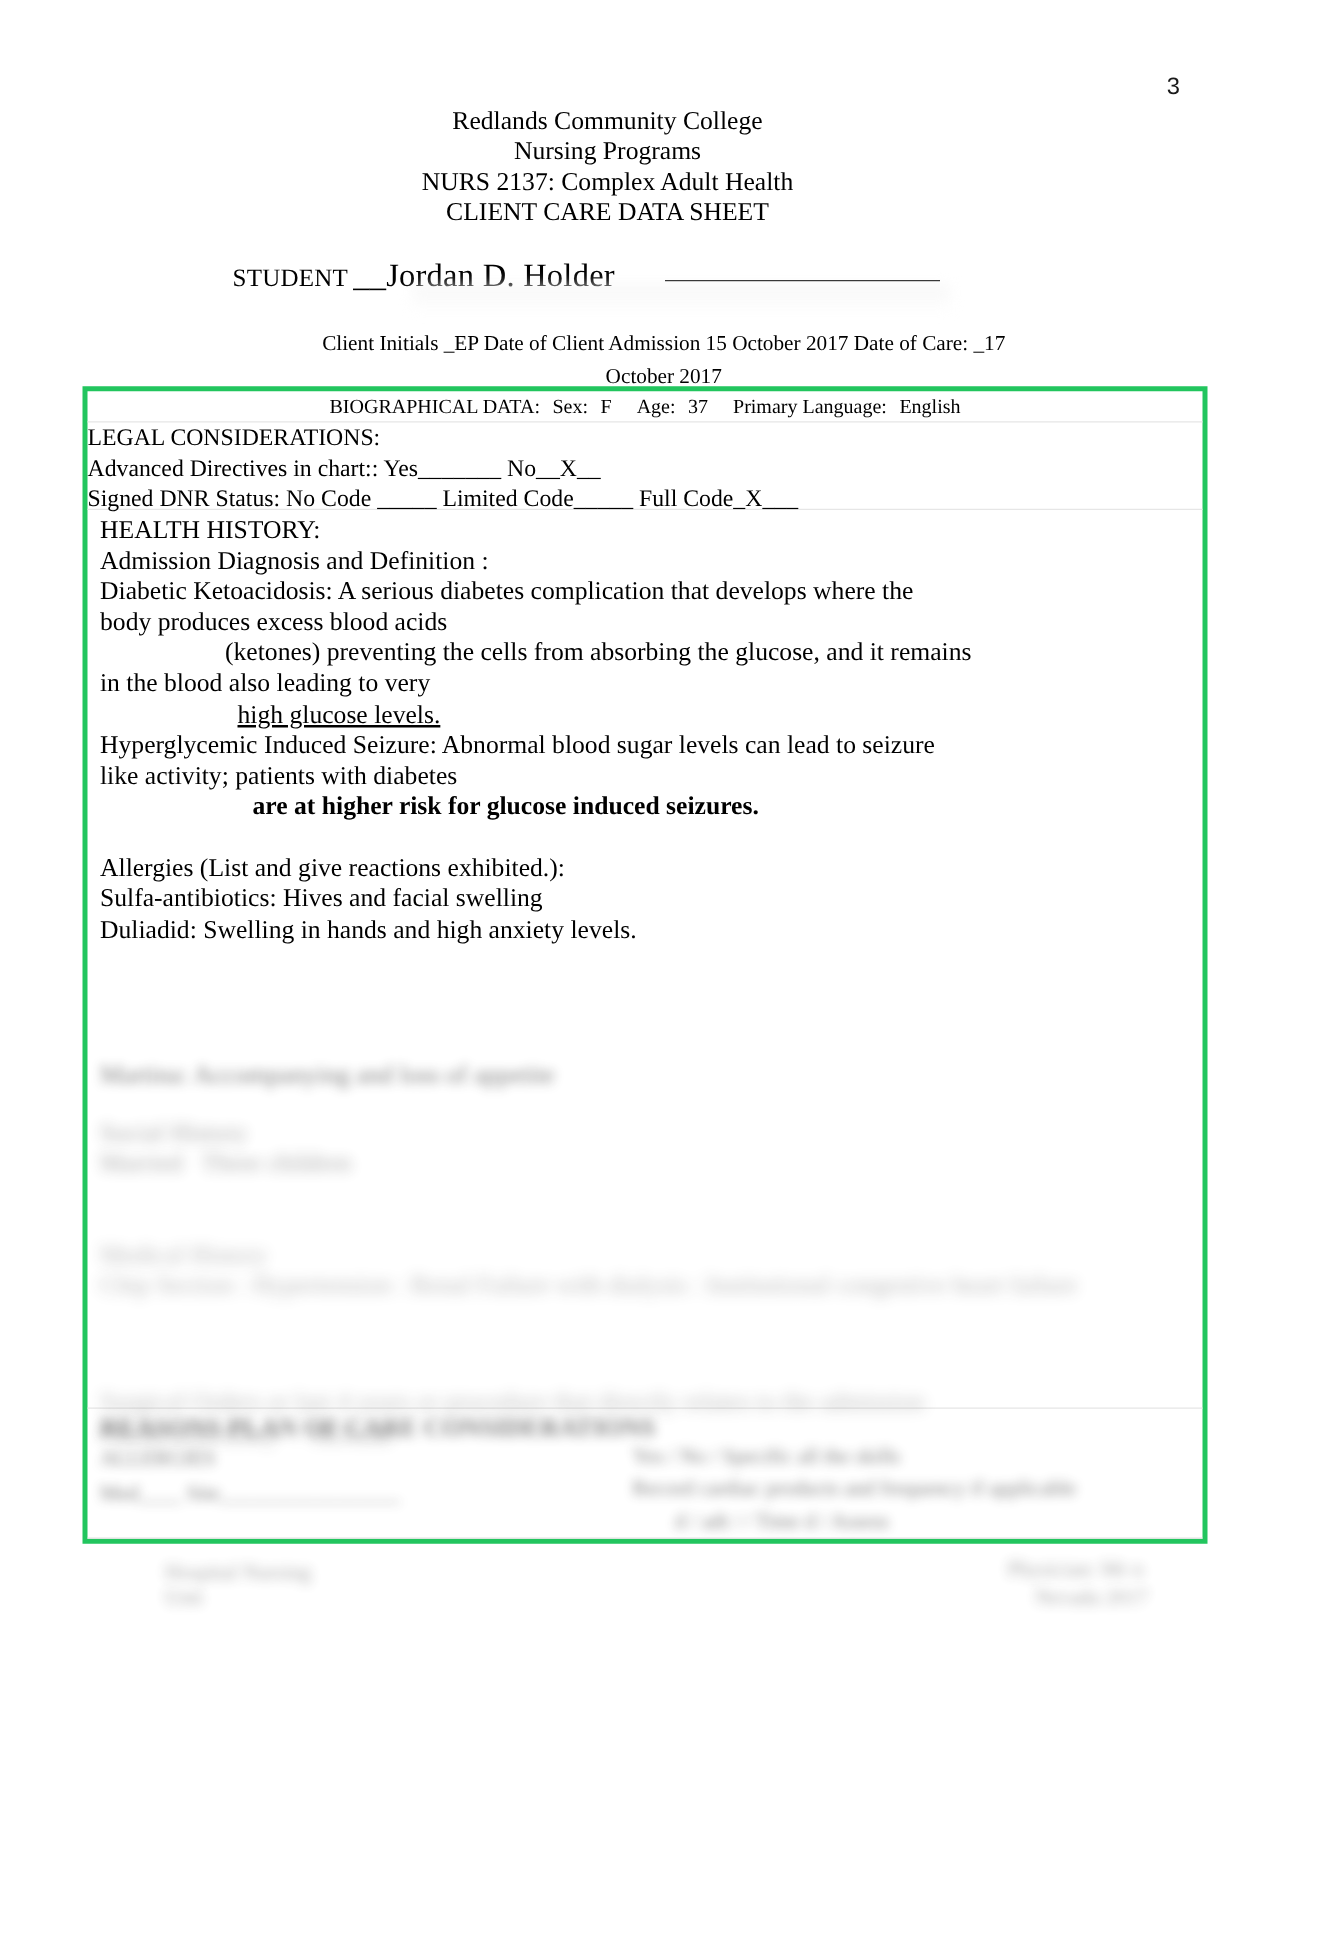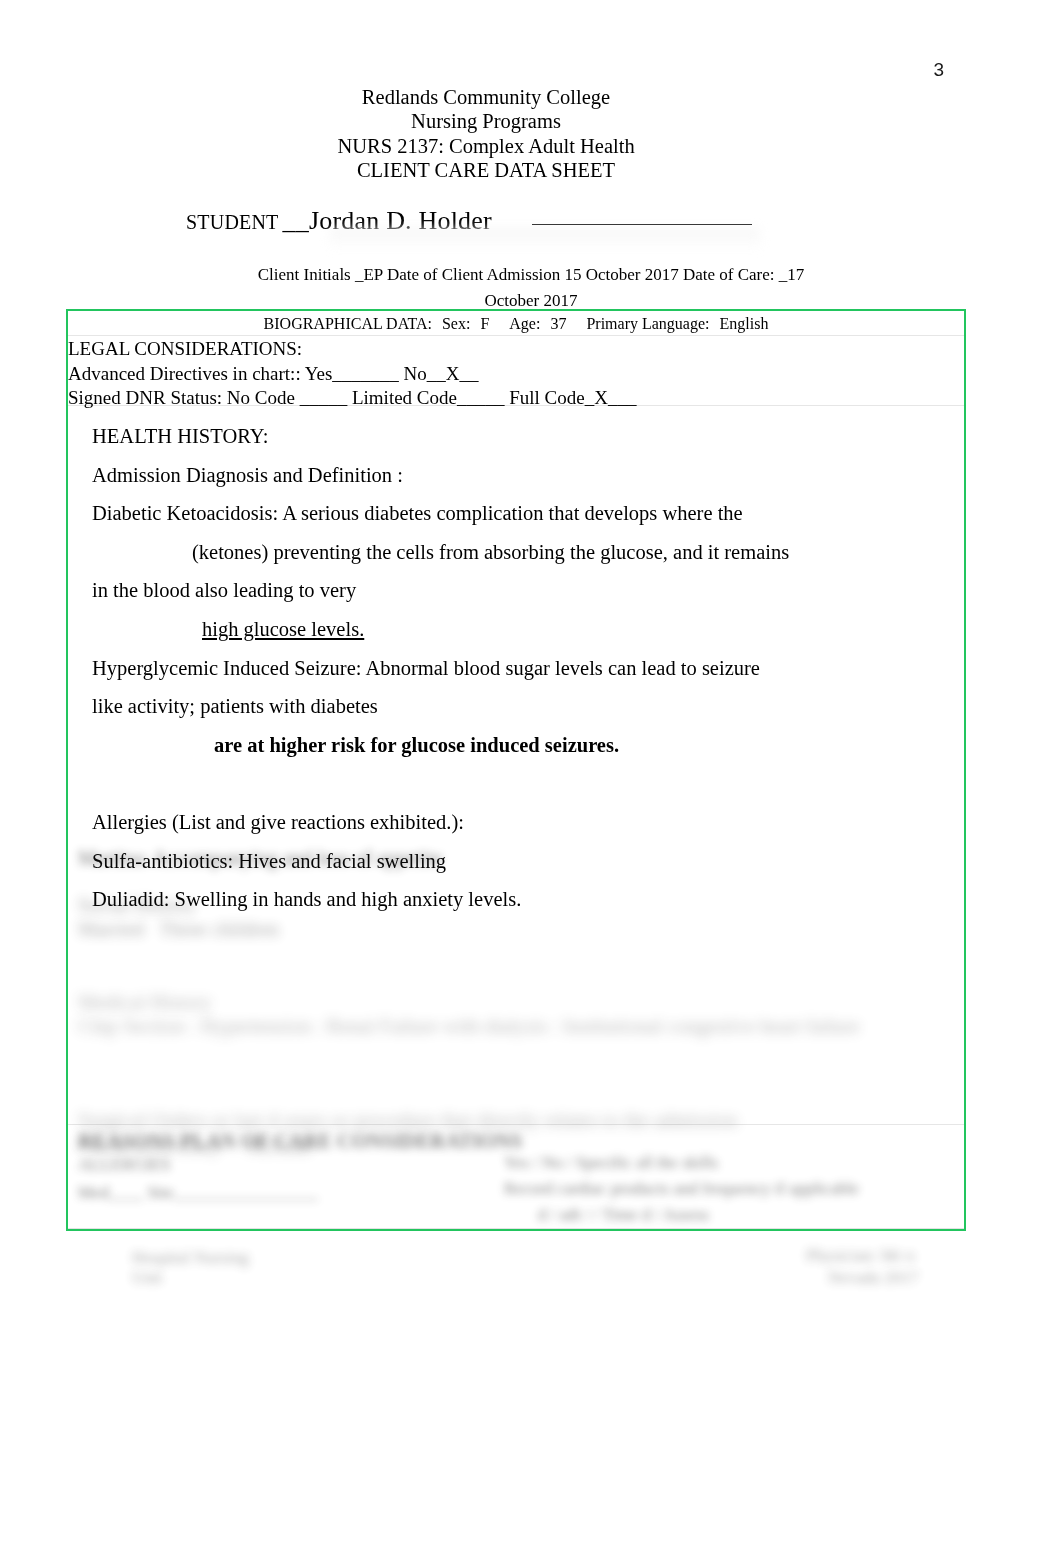--- a/index.html
+++ b/index.html
@@ -92,21 +92,21 @@
     line-height: 25.5px;
   }
   .client-row .l1 { white-space: nowrap; }
 
   
   .sheet-table {
     position: absolute;
     left: 66px;
     top: 309px;
     width: 900px;
-    border: 2px solid #22c55e;
+    border: 4px solid #22c55e;
     border-collapse: collapse;
     box-sizing: border-box;
   }
   .sheet-row {
     border-bottom: 1px solid #e6e6e6;
     box-sizing: border-box;
     position: relative;
   }
   .sheet-row.last { border-bottom: 1px solid #e2e2e2; }
 
@@ -131,21 +131,21 @@
 
   .history-row {
     height: 719px;
     padding: 4px 0 0 10px;
     box-sizing: border-box;
     font-size: 20.5px;
     line-height: 24.6px;
     position: relative;
   }
   .history-row p {
-    margin: 14px;
+    margin: 0;
     white-space: pre;
   }
   .indent-1 { padding-left: 100px; }
   .indent-2 { padding-left: 110px; text-decoration: underline; }
   .indent-3 { padding-left: 122px; font-weight: bold; }
   .gap { height: 24.6px; }
 
   .bottom-row {
     height: 104px;
     position: relative;
@@ -212,20 +212,21 @@
     <div class="sheet-row legal-row">
       <div>LEGAL CONSIDERATIONS:</div>
       <div>Advanced Directives in chart::   Yes_______    No__X__</div>
       <div>Signed DNR Status:   No Code _____      Limited Code_____      Full Code_X___</div>
     </div>
 
     <div class="sheet-row history-row">
       <p>HEALTH HISTORY:</p>
       <p>Admission Diagnosis and Definition :</p>
       <p>Diabetic Ketoacidosis: A serious diabetes complication that develops where the</p>
+      <p>body produces excess blood acids</p>
       <p class="indent-1">(ketones) preventing the cells from absorbing the glucose, and it remains</p>
       <p>in the blood also leading to very</p>
       <p class="indent-2">high glucose levels.</p>
       <p>Hyperglycemic Induced Seizure: Abnormal blood sugar levels can lead to seizure</p>
       <p>like activity; patients with diabetes</p>
       <p class="indent-3">are at higher risk for glucose induced seizures.</p>
       <p class="gap">&nbsp;</p>
       <p>Allergies (List and give reactions exhibited.):</p>
       <p>Sulfa-antibiotics: Hives and facial swelling</p>
       <p>Duliadid: Swelling in hands and high anxiety levels.</p>

